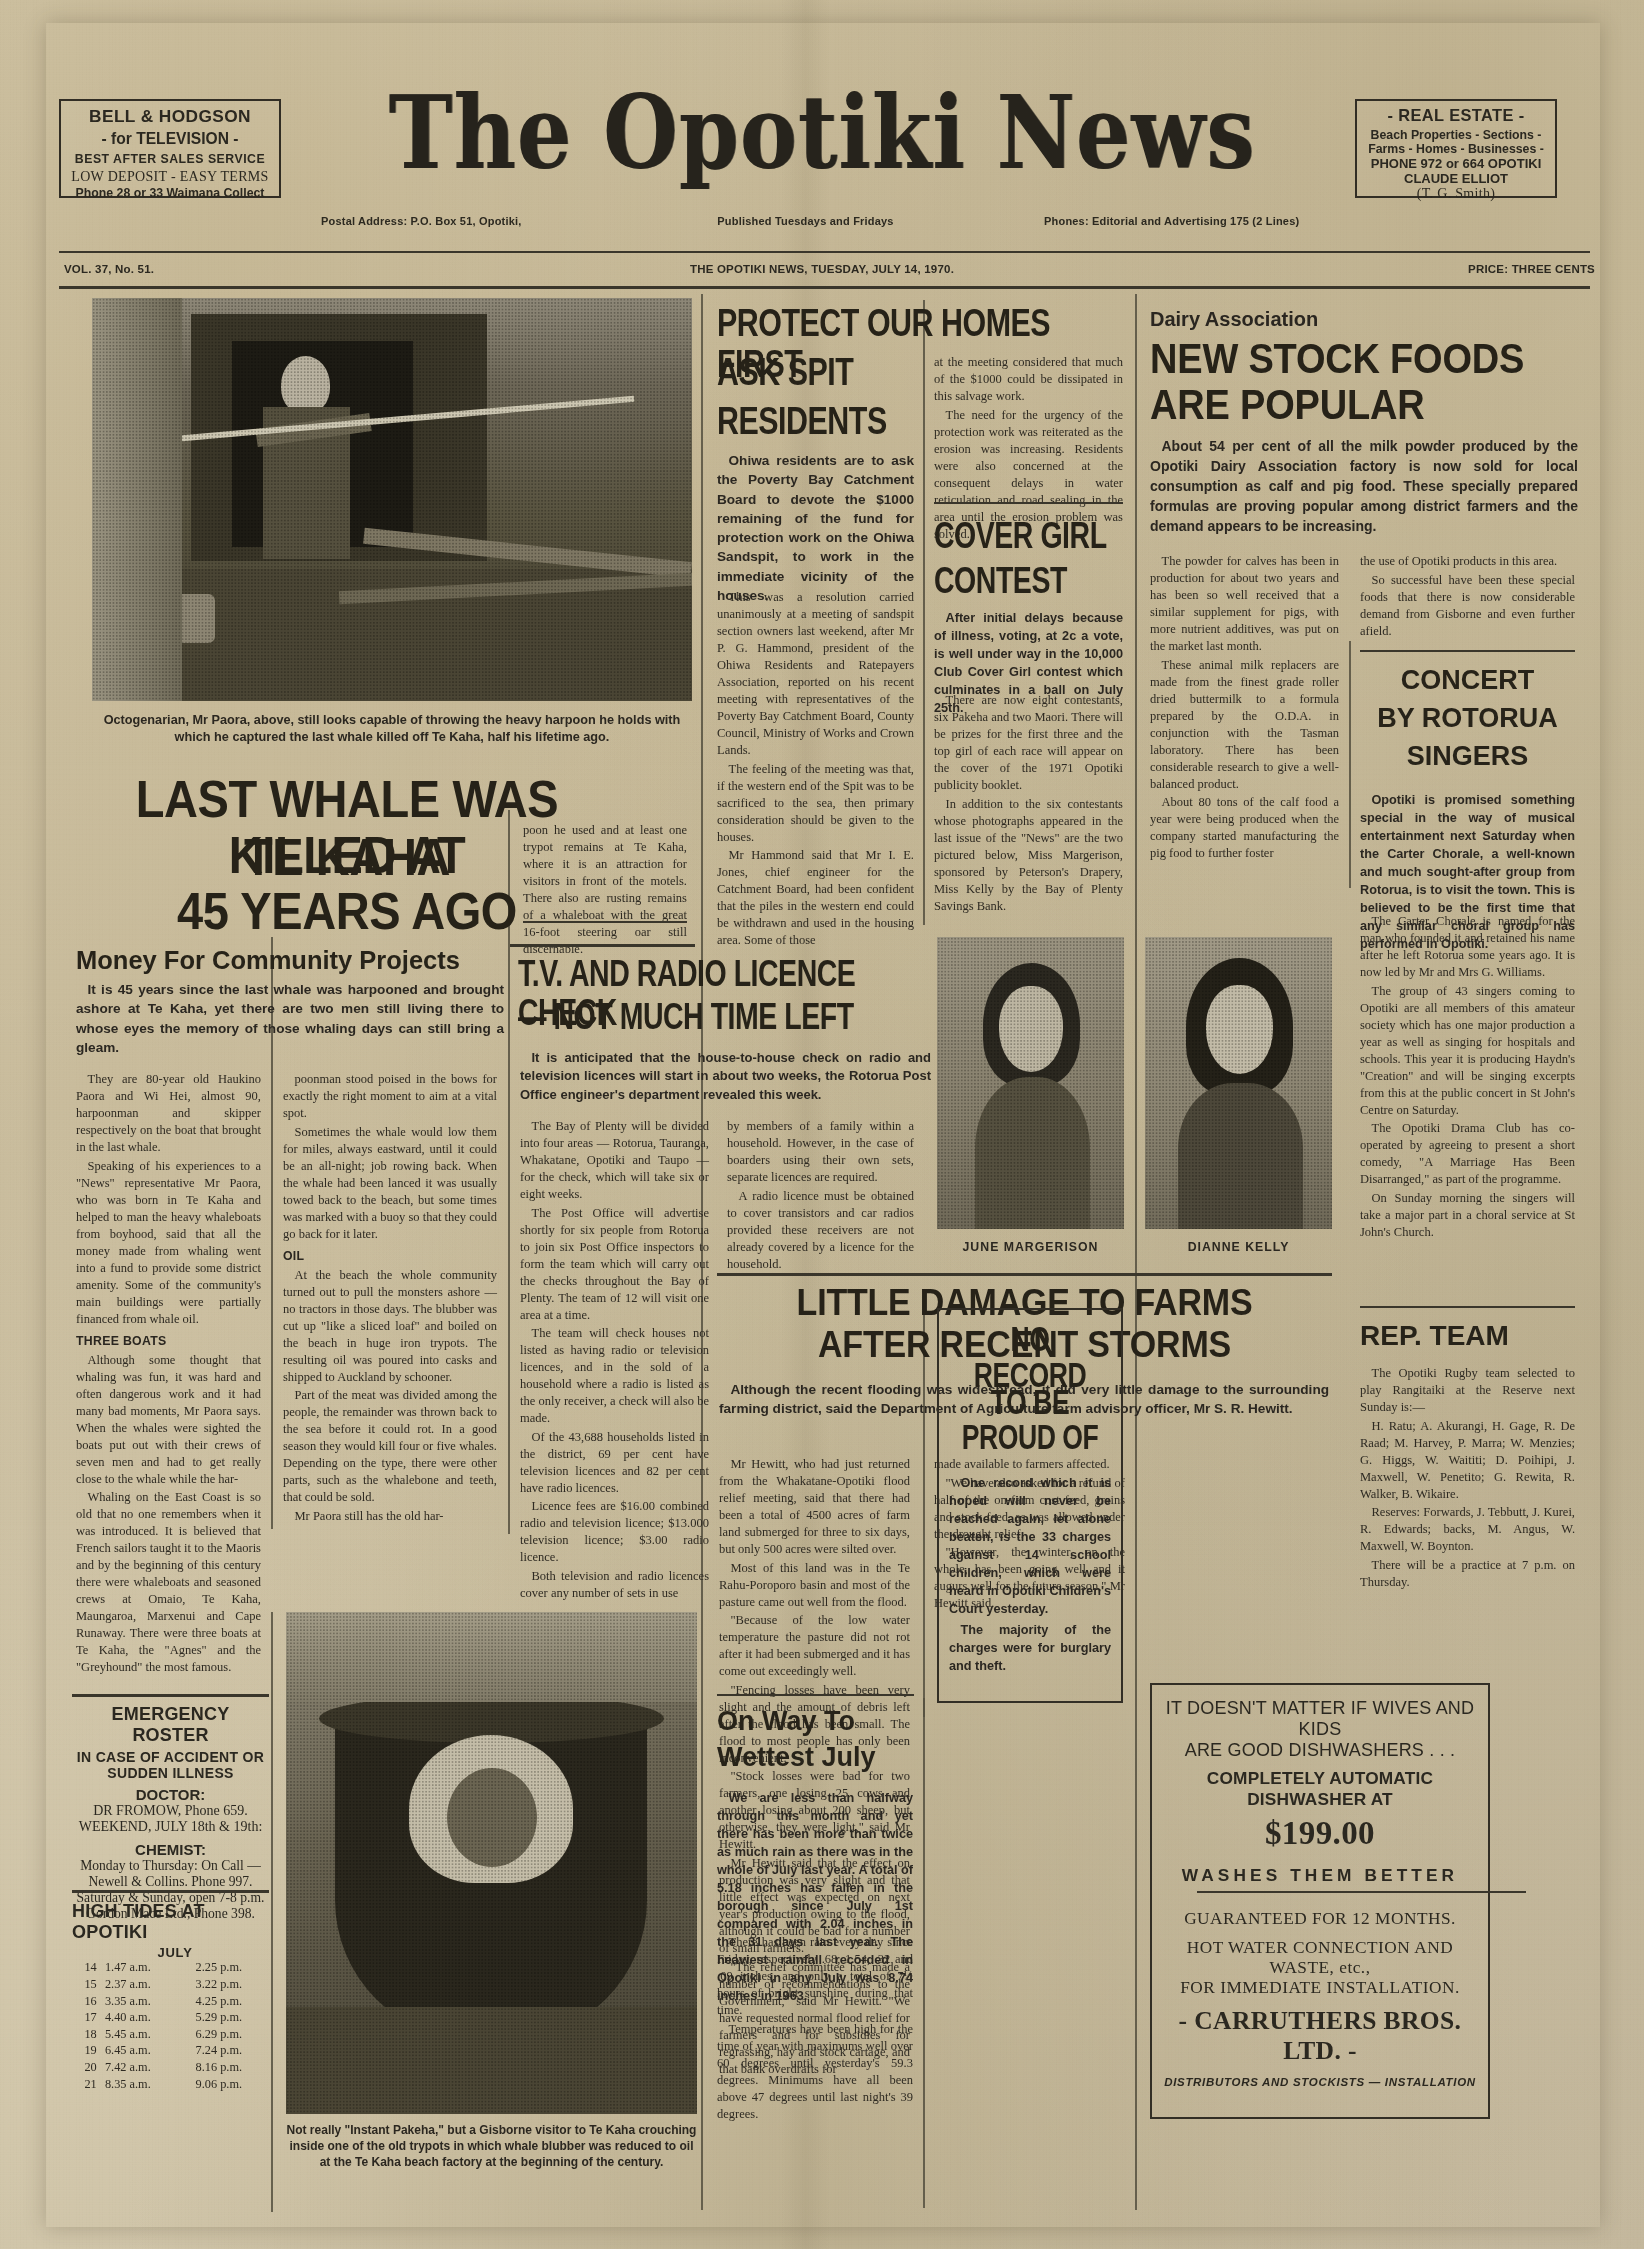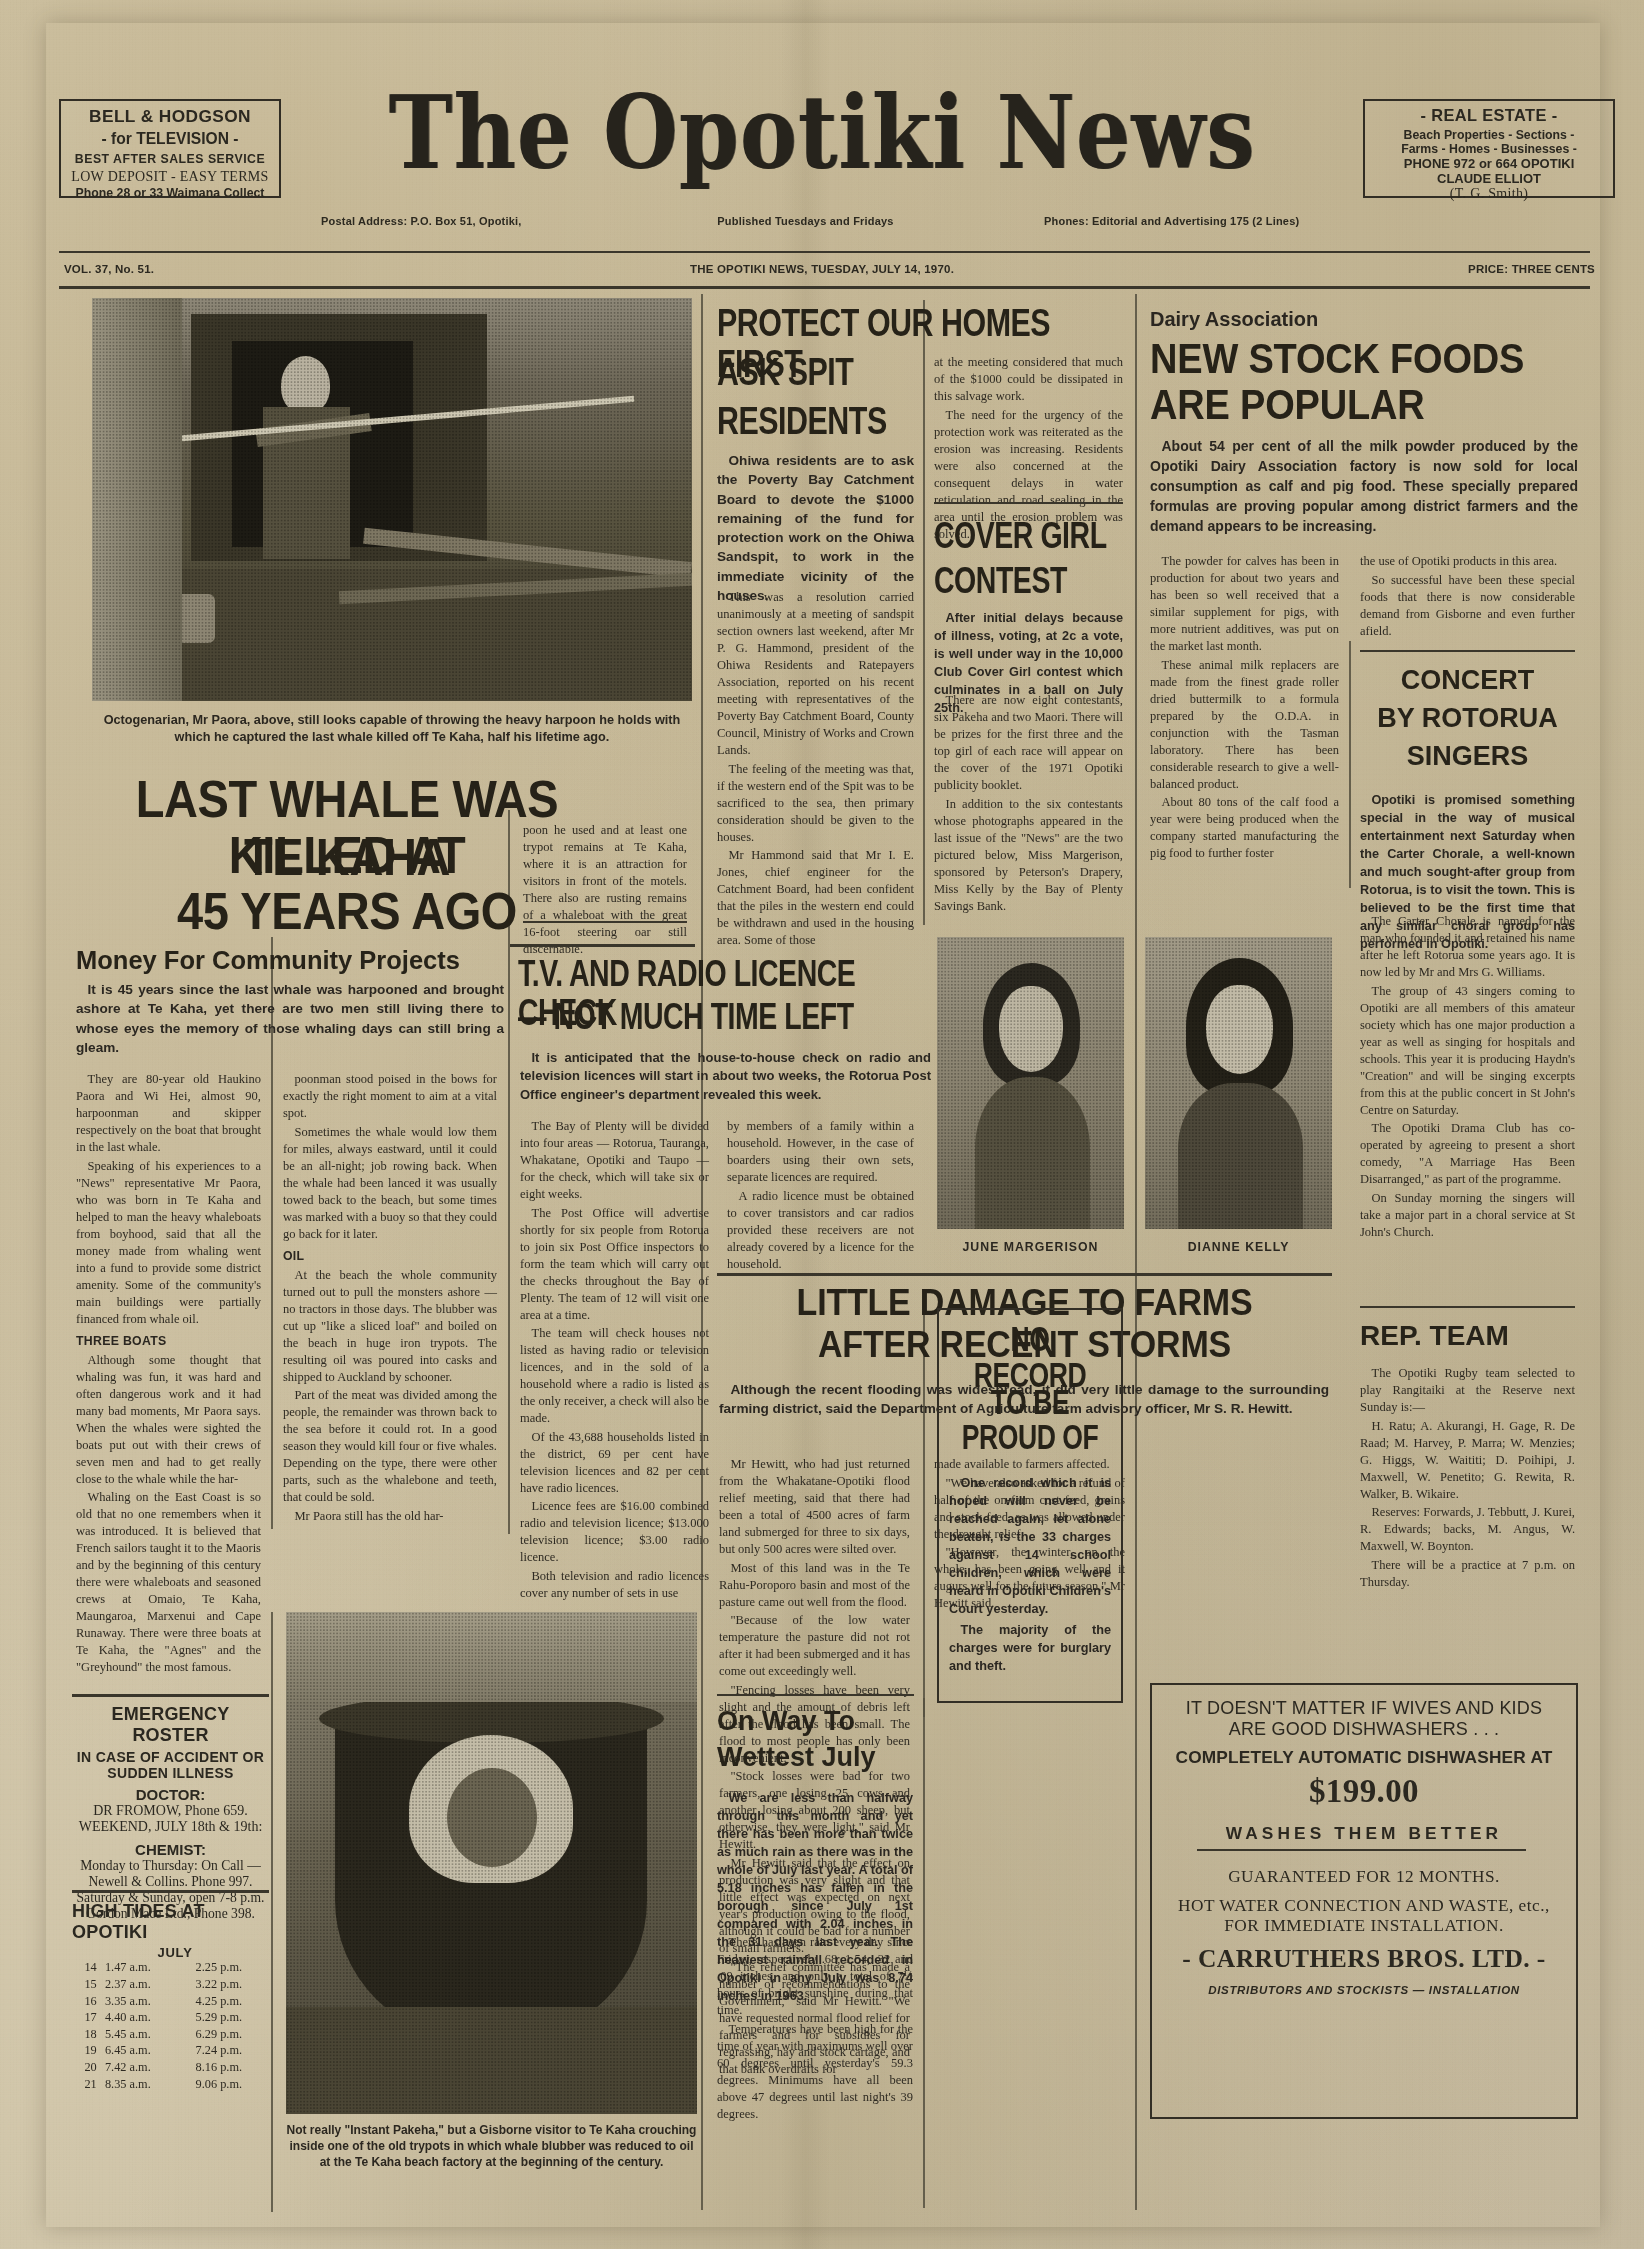--- a/index.html
+++ b/index.html
@@ -236,21 +236,21 @@
     </div>
 
     <div class="box" style="left:312px; top:90px; width:1020px; height:103px;">
       <div id="masthead-title" class="blackletter">The Opotiki News</div>
     </div>
 
     <div class="box mast-meta" style="left:321px; top:215px; width:247px;">Postal Address: P.O. Box 51, Opotiki,</div>
     <div class="box mast-meta ctr" style="left:674px; top:215px; width:263px;">Published Tuesdays and Fridays</div>
     <div class="box mast-meta" style="left:1044px; top:215px; width:312px;">Phones: Editorial and Advertising 175 (2 Lines)</div>
 
-    <div class="box ad-box ctr" style="left:1355px; top:99px; width:252px; height:99px;margin-left:8px;">
+    <div class="box ad-box ctr" style="left:1355px; top:99px; width:202px; height:99px;">
       <div class="ad-t1" style="font-size:16.4px;">- REAL ESTATE -</div>
       <div class="ad-t5" style="margin-top:2.5px;">Beach Properties - Sections -</div>
       <div class="ad-t5">Farms - Homes - Businesses -</div>
       <div class="ad-t5" style="font-size:13px;">PHONE 972 or 664 OPOTIKI</div>
       <div class="ad-t5" style="font-size:13px;">CLAUDE ELLIOT</div>
       <div class="ad-t4">(T. G. Smith)</div>
     </div>
 
     <div class="hrule" style="left:59px; top:251px; width:1531px;"></div>
     <div class="box volline" style="left:64px; top:263px; width:197px;">VOL. 37, No. 51.</div>
@@ -549,21 +549,21 @@
 
     <div class="hrule" style="left:1360px; top:1306px; width:215px;"></div>
     <div class="box hl-med" style="left:1360px; top:1321px; width:215px; font-size:28px;">REP. TEAM</div>
     <div class="box body" style="left:1360px; top:1365px; width:215px;">
       <p>The Opotiki Rugby team selected to play Rangitaiki at the Reserve next Sunday is:—</p>
       <p>H. Ratu; A. Akurangi, H. Gage, R. De Raad; M. Harvey, P. Marra; W. Menzies; G. Higgs, W. Waititi; D. Poihipi, J. Maxwell, W. Penetito; G. Rewita, R. Walker, B. Wikaire.</p>
       <p>Reserves: Forwards, J. Tebbutt, J. Kurei, R. Edwards; backs, M. Angus, W. Maxwell, W. Boynton.</p>
       <p>There will be a practice at 7 p.m. on Thursday.</p>
     </div>
 
-    <div class="box bordered ctr" style="left:1150px; top:1683px; width:428px; height:436px; padding:13px 11.5px;">
+    <div class="box bordered ctr" style="left:1150px; top:1683px; width:340px; height:436px; padding:13px 11.5px;">
       <div class="cm1">IT DOESN'T MATTER IF WIVES AND KIDS</div>
       <div class="cm1">ARE GOOD DISHWASHERS . . .</div>
       <div class="cm3" style="margin-top:6.6px;">COMPLETELY AUTOMATIC DISHWASHER AT</div>
       <div class="cm4" style="margin-top:5px;">$199.00</div>
       <div class="cm5" style="margin-top:13px;">WASHES THEM BETTER</div>
       <div class="hrule" style="position:relative;left:33px;top:5px;width:329px;height:2.5px;"></div>
       <div class="cm6" style="margin-top:21.4px;">GUARANTEED FOR 12 MONTHS.</div>
       <div class="cm6" style="margin-top:8.2px;">HOT WATER CONNECTION AND WASTE, etc.,</div>
       <div class="cm6">FOR IMMEDIATE INSTALLATION.</div>
       <div class="cm7" style="margin-top:8.2px;">- CARRUTHERS BROS. LTD. -</div>

